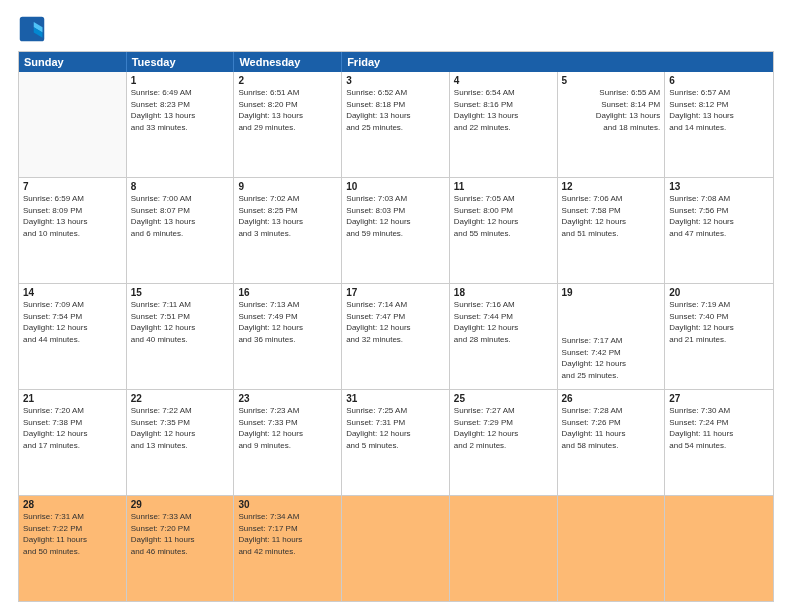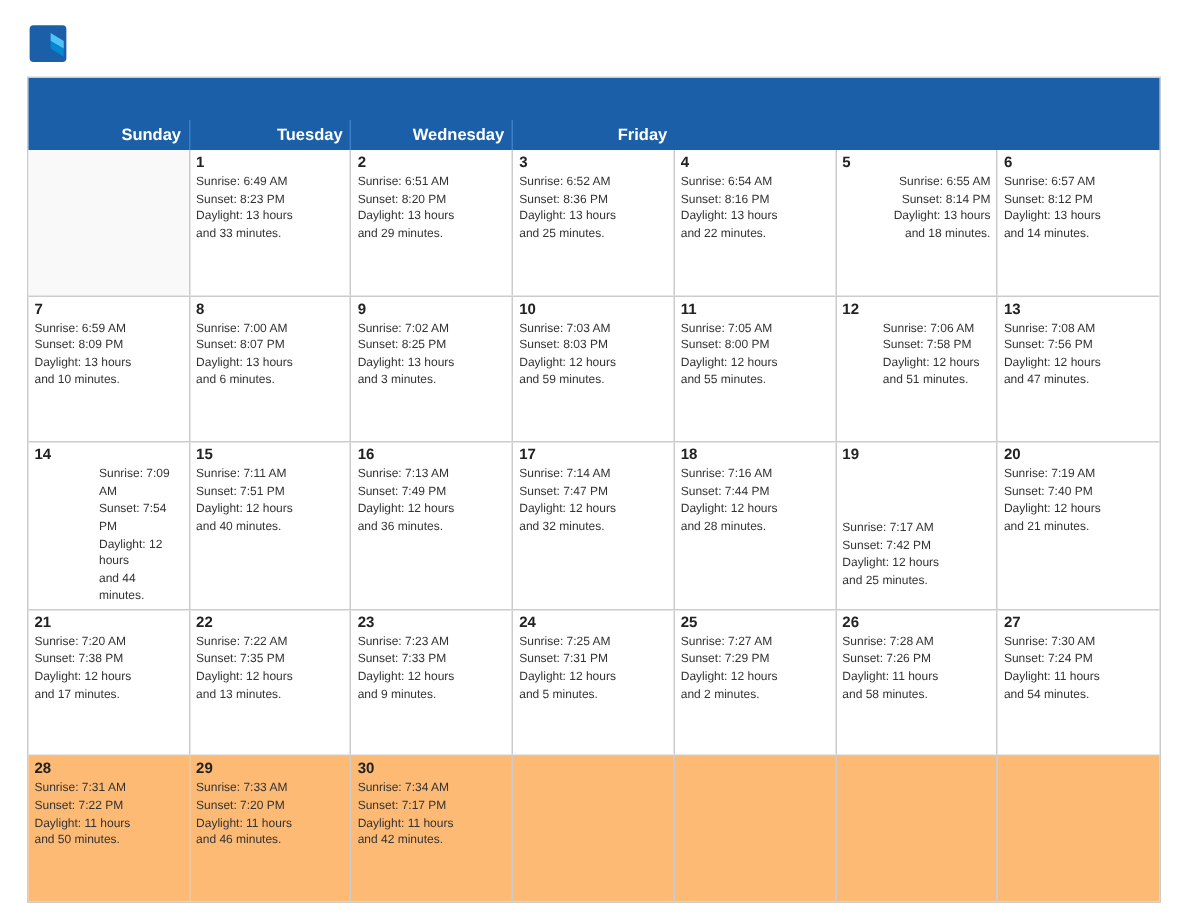--- a/index.html
+++ b/index.html
@@ -64,23 +64,22 @@
     .cal-header {
       display: grid;
       grid-template-columns: repeat(7, 1fr);
       background: #1a5fa8;
     }
     .cal-header-cell {
       color: #fff;
       font-size: 11px;
       font-weight: bold;
       padding: 4px 5px;
-      text-align: right;
+      text-align: left;
       border-right: 1px solid #3a7fc8;
-      margin-top: 28px;
     }
     .cal-header-cell:last-child { border-right: none; }
     .cal-body {
       flex: 1;
       display: flex;
       flex-direction: column;
     }
     .cal-row {
       display: grid;
       grid-template-columns: repeat(7, 1fr);
@@ -160,21 +159,21 @@
           <div class="cal-cell">
             <div class="day-num">2</div>
             <div class="day-info" style="white-space: pre-line;">Sunrise: 6:51 AM
 Sunset: 8:20 PM
 Daylight: 13 hours
 and 29 minutes.</div>
           </div>
           <div class="cal-cell">
             <div class="day-num">3</div>
             <div class="day-info" style="white-space: pre-line;">Sunrise: 6:52 AM
-Sunset: 8:36 PM
+Sunset: 8:18 PM
 Daylight: 13 hours
 and 25 minutes.</div>
           </div>
           <div class="cal-cell">
             <div class="day-num">4</div>
             <div class="day-info" style="white-space: pre-line;">Sunrise: 6:54 AM
 Sunset: 8:16 PM
 Daylight: 13 hours
 and 22 minutes.</div>
           </div>
@@ -224,37 +223,37 @@
           </div>
           <div class="cal-cell">
             <div class="day-num">11</div>
             <div class="day-info" style="white-space: pre-line;">Sunrise: 7:05 AM
 Sunset: 8:00 PM
 Daylight: 12 hours
 and 55 minutes.</div>
           </div>
           <div class="cal-cell">
             <div class="day-num">12</div>
-            <div class="day-info" style="white-space: pre-line; margin-left: 27px;">Sunrise: 7:06 AM
+            <div class="day-info" style="white-space: pre-line;">Sunrise: 7:06 AM
 Sunset: 7:58 PM
 Daylight: 12 hours
 and 51 minutes.</div>
           </div>
           <div class="cal-cell">
             <div class="day-num">13</div>
             <div class="day-info" style="white-space: pre-line;">Sunrise: 7:08 AM
 Sunset: 7:56 PM
 Daylight: 12 hours
 and 47 minutes.</div>
           </div>
         </div>
         <div class="cal-row">
           <div class="cal-cell">
             <div class="day-num">14</div>
-            <div class="day-info" style="white-space: pre-line; margin-left: 43px;">Sunrise: 7:09 AM
+            <div class="day-info" style="white-space: pre-line;">Sunrise: 7:09 AM
 Sunset: 7:54 PM
 Daylight: 12 hours
 and 44 minutes.</div>
           </div>
           <div class="cal-cell">
             <div class="day-num">15</div>
             <div class="day-info" style="white-space: pre-line;">Sunrise: 7:11 AM
 Sunset: 7:51 PM
 Daylight: 12 hours
 and 40 minutes.</div>
@@ -311,21 +310,21 @@
 and 13 minutes.</div>
           </div>
           <div class="cal-cell">
             <div class="day-num">23</div>
             <div class="day-info" style="white-space: pre-line;">Sunrise: 7:23 AM
 Sunset: 7:33 PM
 Daylight: 12 hours
 and 9 minutes.</div>
           </div>
           <div class="cal-cell">
-            <div class="day-num">24</div>
+            <div class="day-num">31</div>
             <div class="day-info" style="white-space: pre-line;">Sunrise: 7:25 AM
 Sunset: 7:31 PM
 Daylight: 12 hours
 and 5 minutes.</div>
           </div>
           <div class="cal-cell">
             <div class="day-num">25</div>
             <div class="day-info" style="white-space: pre-line;">Sunrise: 7:27 AM
 Sunset: 7:29 PM
 Daylight: 12 hours

